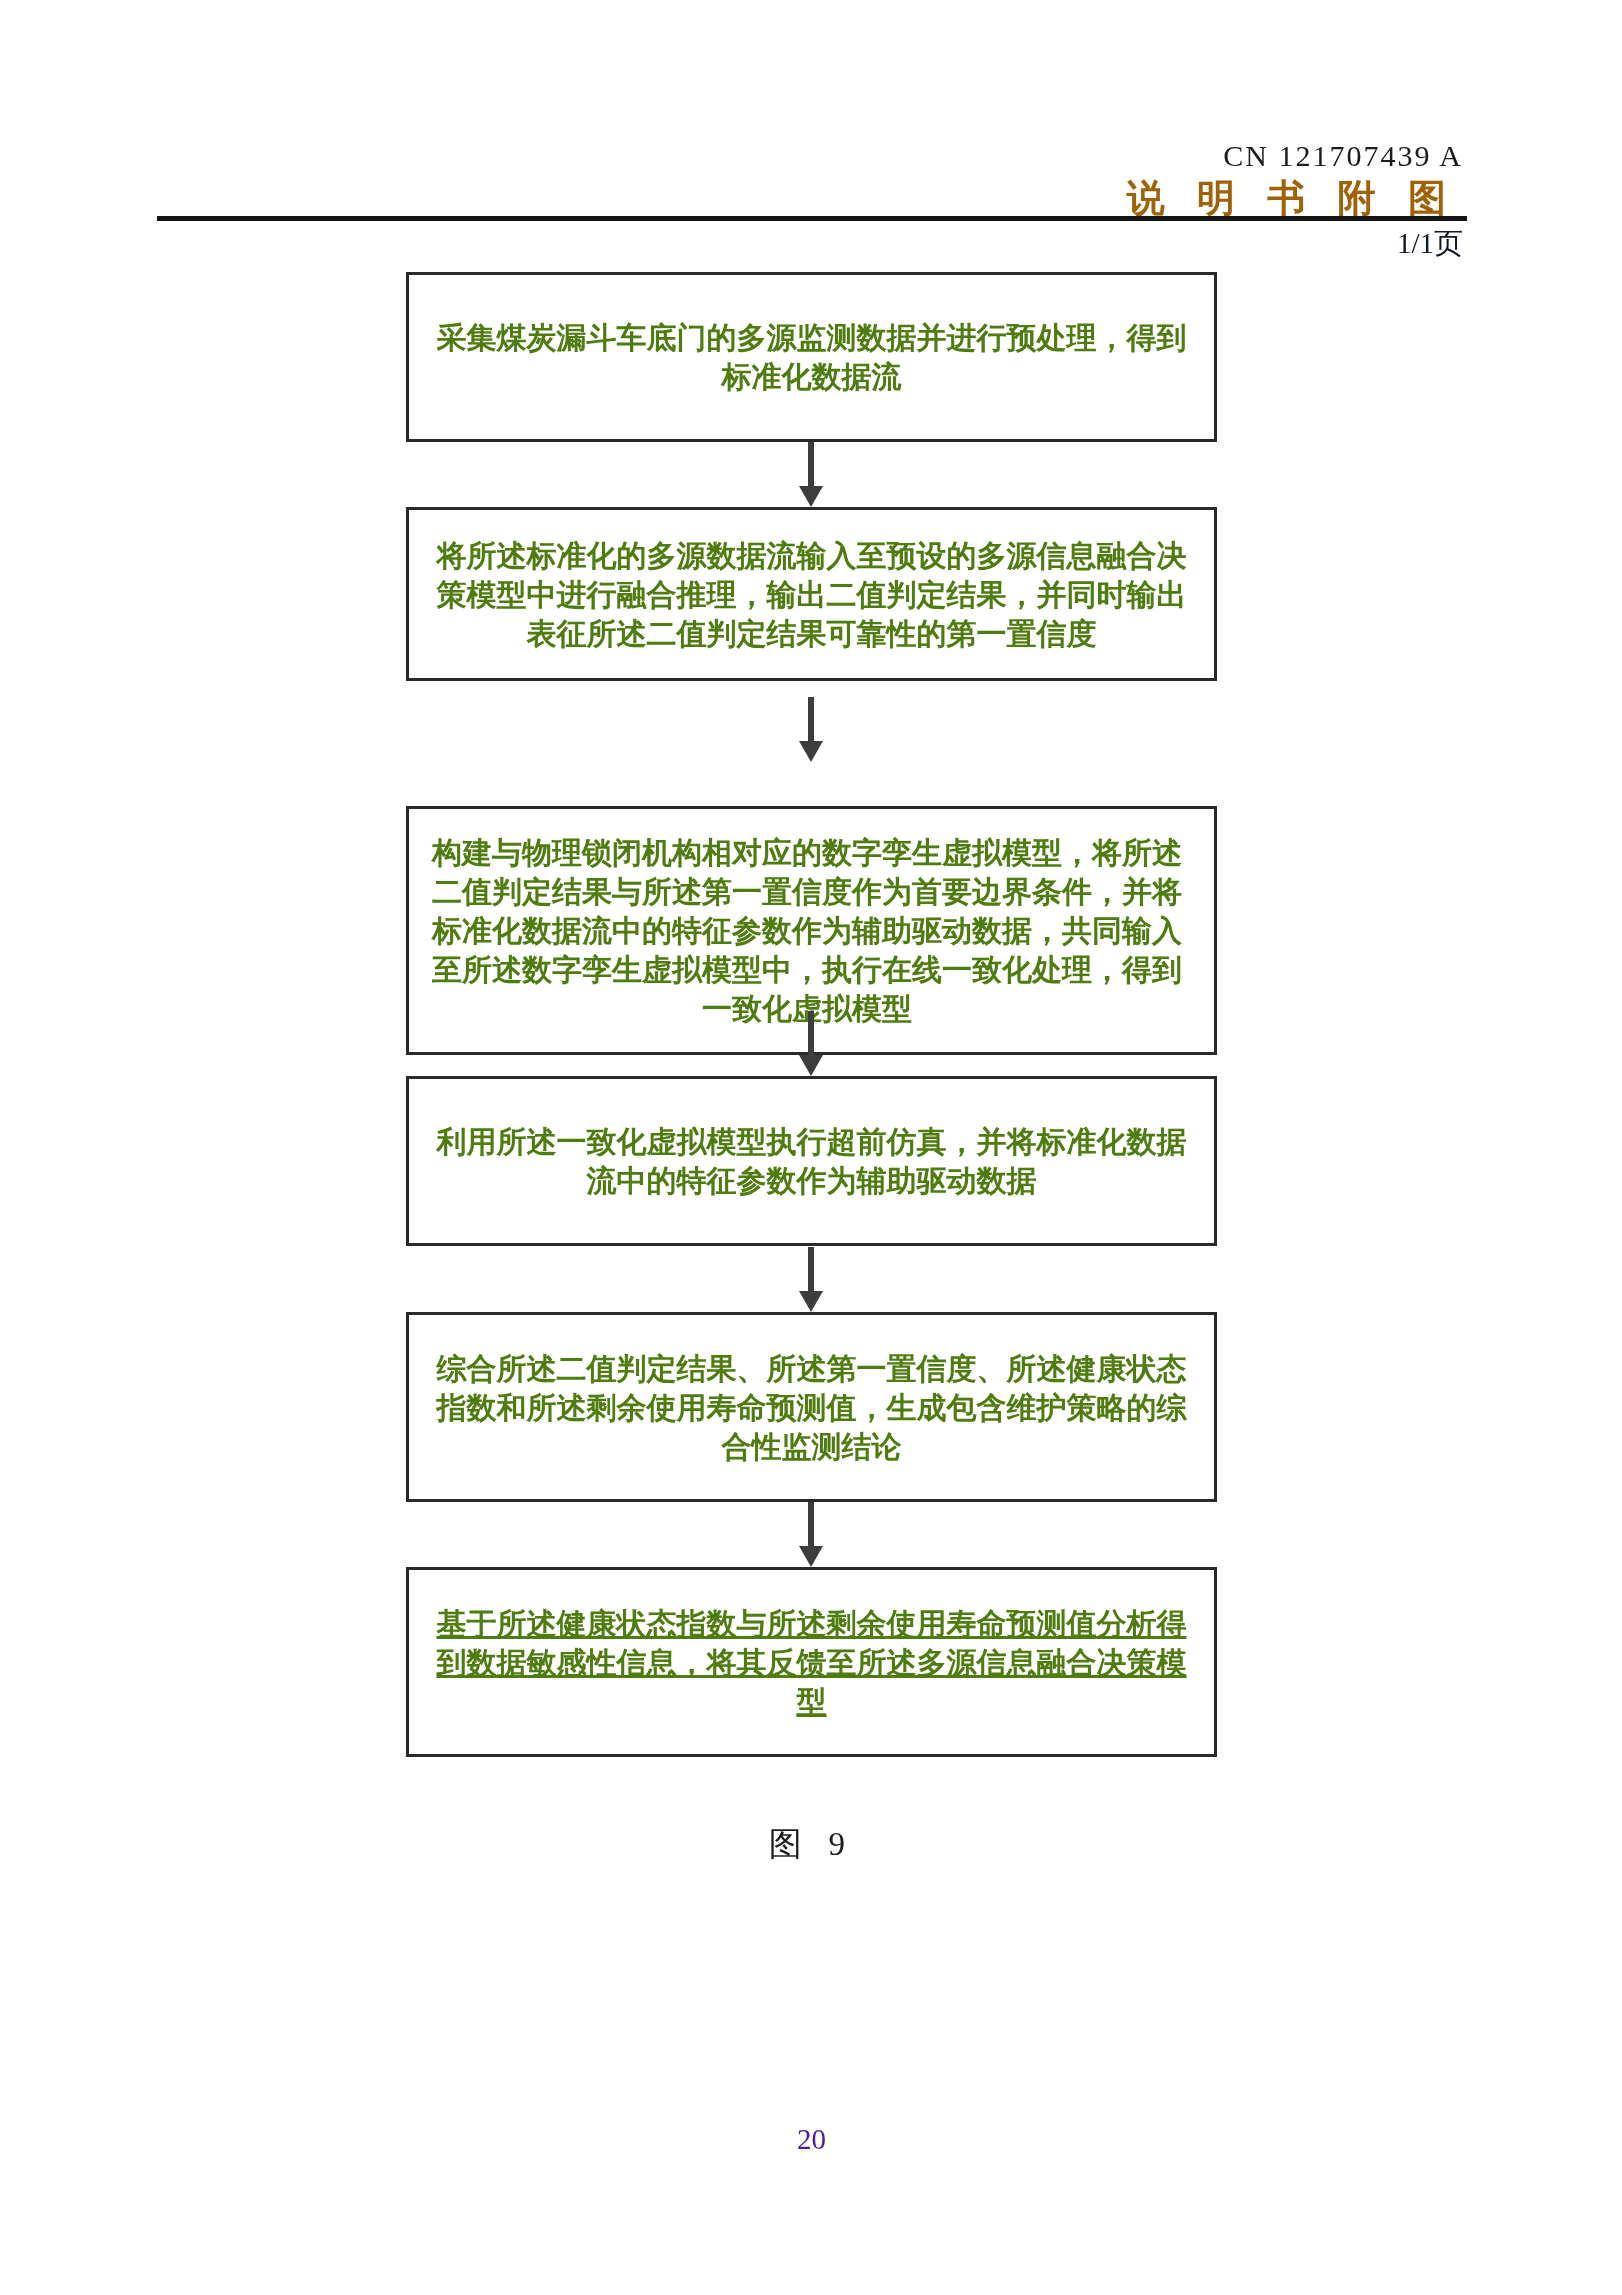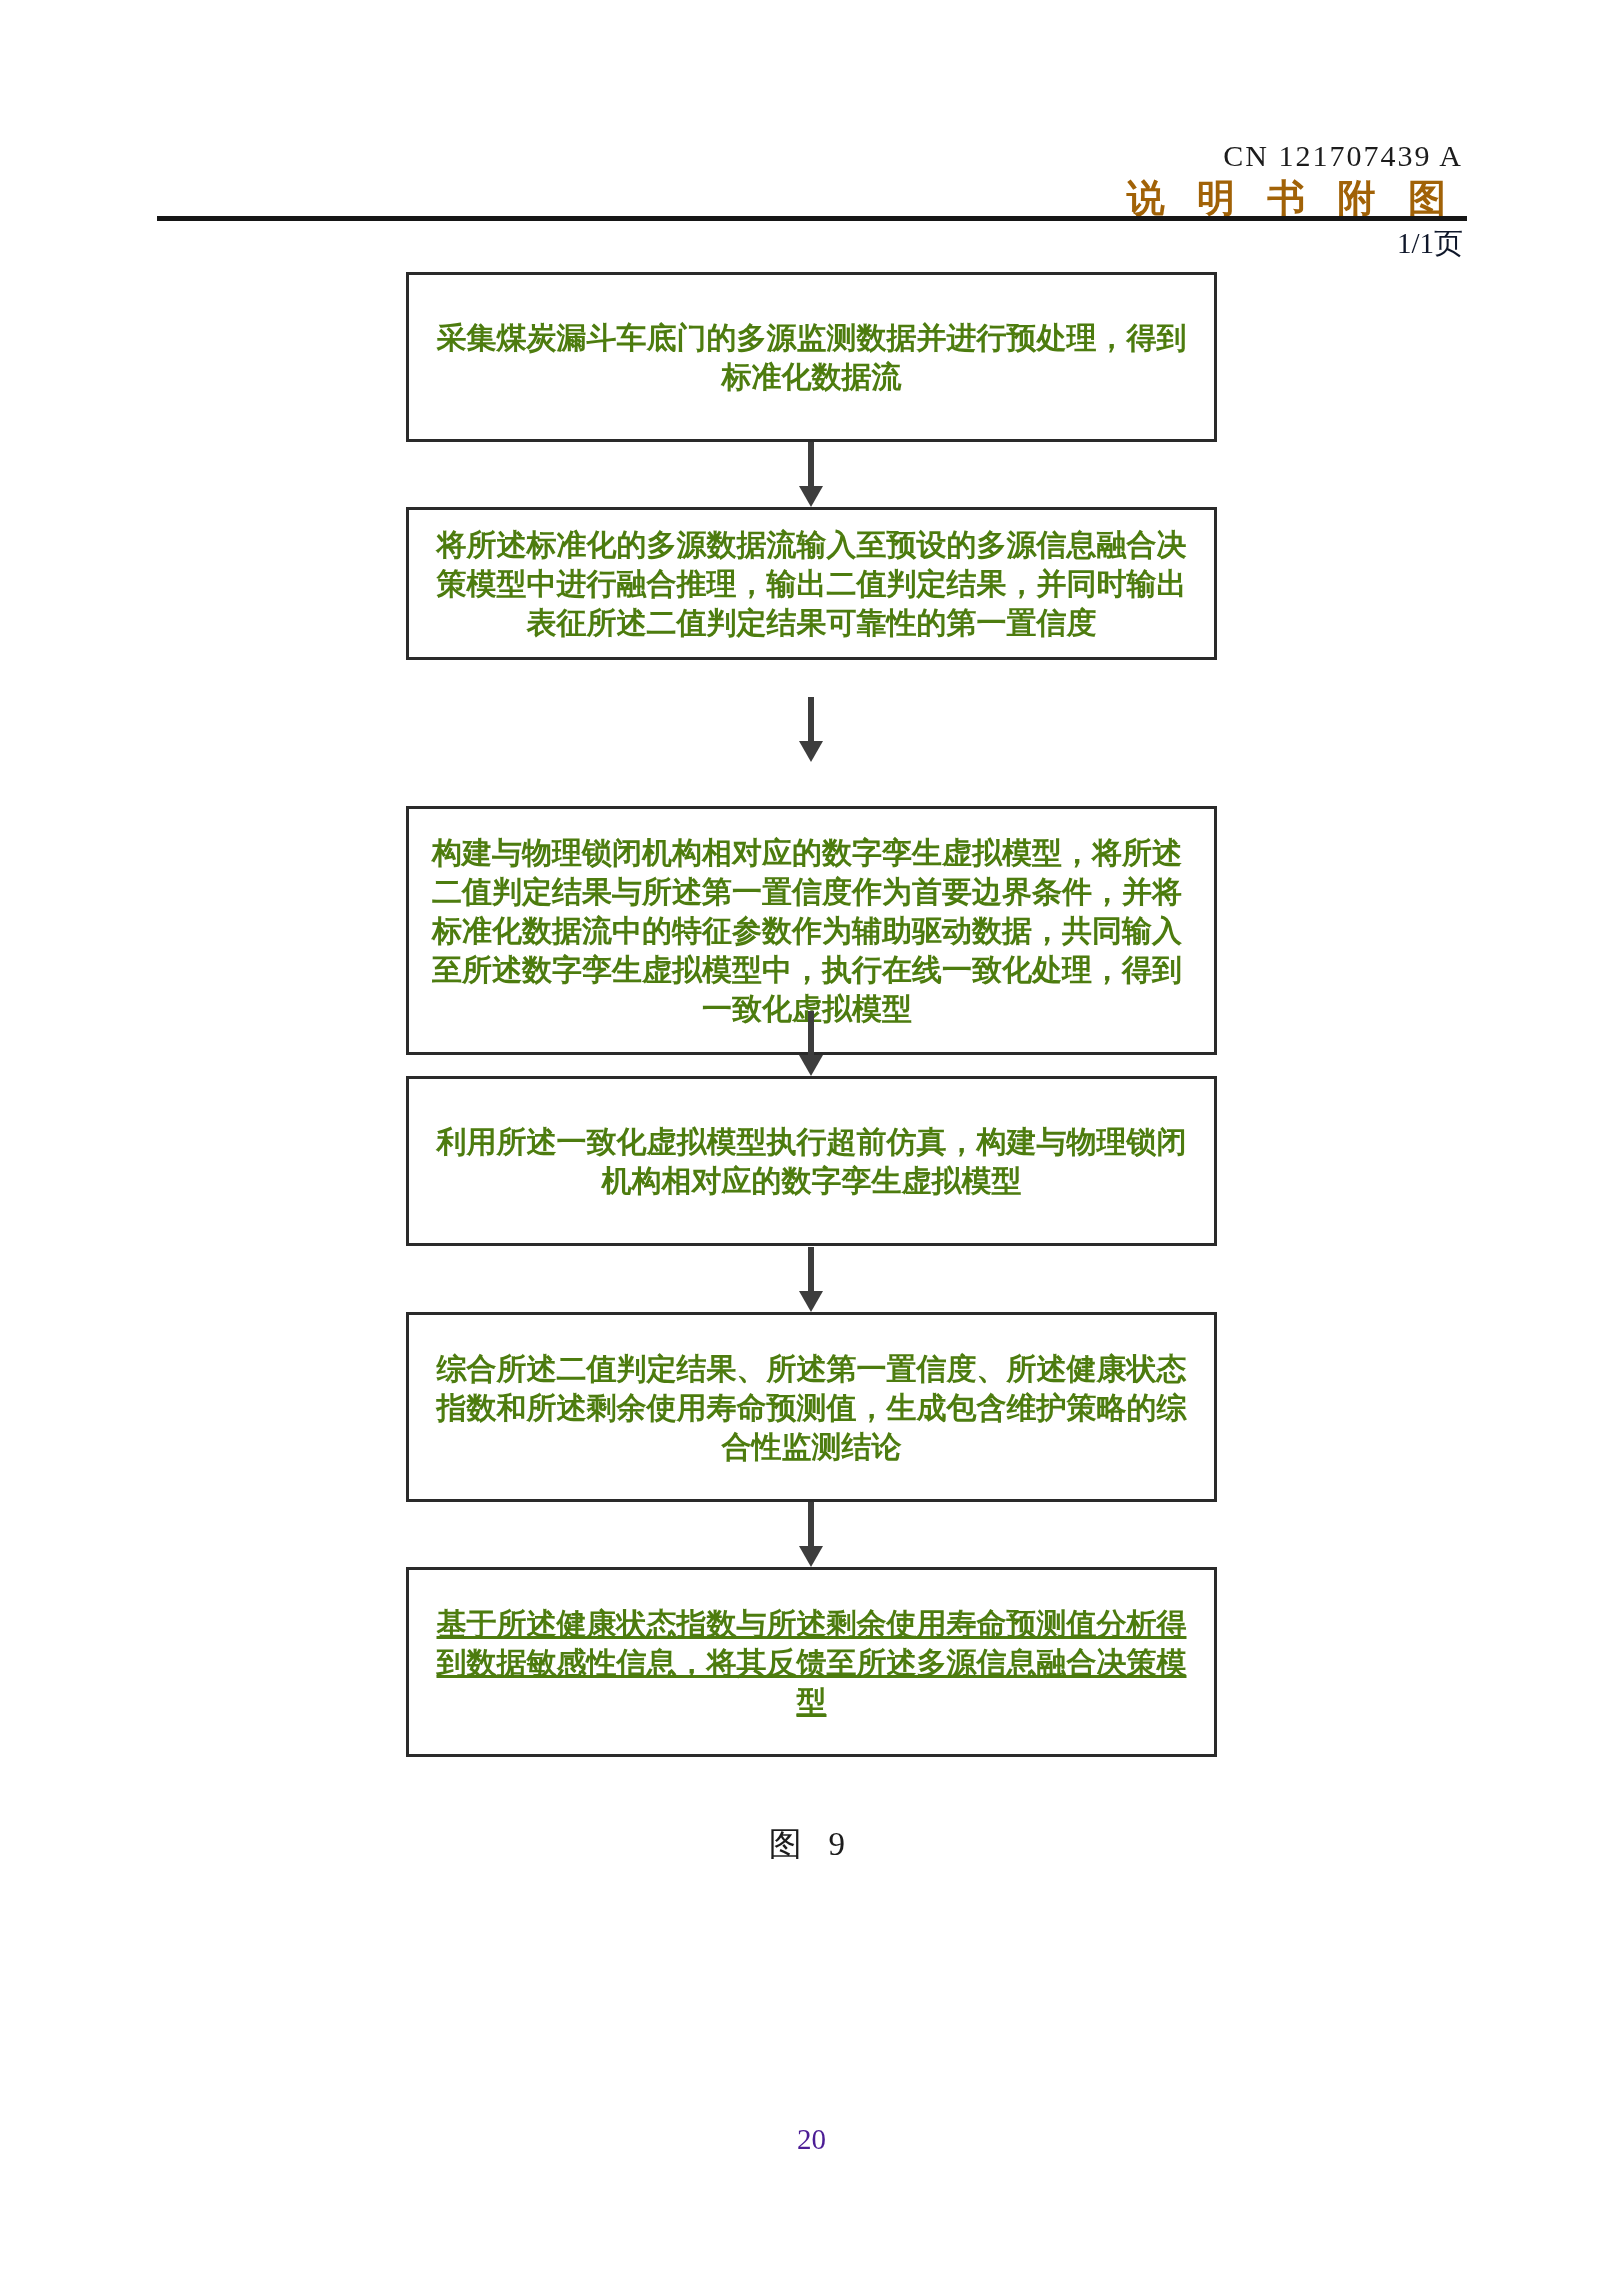--- a/index.html
+++ b/index.html
@@ -90,21 +90,21 @@
     width: 0;
     height: 0;
     border-left: 12.4px solid transparent;
     border-right: 12.4px solid transparent;
     border-top: 21px solid #3d3d3d;
   }
 
   
   .b1 { top: 272px;  height: 170px; }
   .a1 { top: 442px;  height: 65px; }
-  .b2 { top: 507px;  height: 153px; }
+  .b2 { top: 507px;  height: 174px; }
   .a2 { top: 697px; height: 65px; }
   .b3 { top: 806px; height: 249px; padding-left: 12px; }
   .a3 { top: 1011px; height: 65px; }
   .b4 { top: 1076px; height: 170px; }
   .a4 { top: 1247px; height: 65px; }
   .b5 { top: 1312px; height: 190px; }
   .a5 { top: 1502px; height: 65px; }
   .b6 { top: 1567px; height: 190px; text-decoration: underline; }
 
   
@@ -165,21 +165,21 @@
     <div class="flow-box b3">
       <span>构建与物理锁闭机构相对应的数字孪生虚拟模型，将所述二值判定结果与所述第一置信度作为首要边界条件，并将标准化数据流中的特征参数作为辅助驱动数据，共同输入至所述数字孪生虚拟模型中，执行在线一致化处理，得到一致化虚拟模型</span>
     </div>
 
     <div class="flow-arrow a3">
       <div class="shaft"></div>
       <div class="head"></div>
     </div>
 
     <div class="flow-box b4">
-      <span>利用所述一致化虚拟模型执行超前仿真，构建与物理锁闭机构相对应的数字孪生虚拟模型</span>
+      <span>利用所述一致化虚拟模型执行超前仿真，并将标准化数据流中的特征参数作为辅助驱动数据</span>
     </div>
 
     <div class="flow-arrow a4">
       <div class="shaft"></div>
       <div class="head"></div>
     </div>
 
     <div class="flow-box b5">
       <span>综合所述二值判定结果、所述第一置信度、所述健康状态指数和所述剩余使用寿命预测值，生成包含维护策略的综合性监测结论</span>
     </div>

